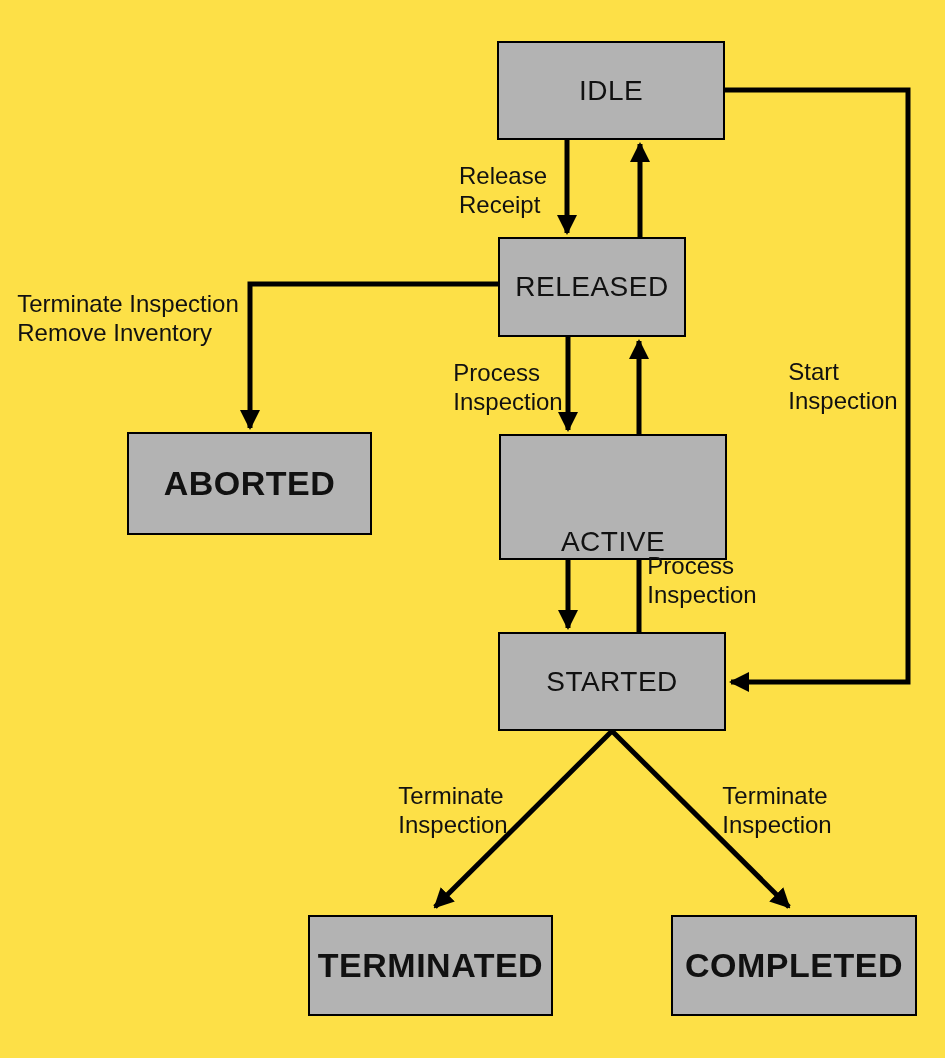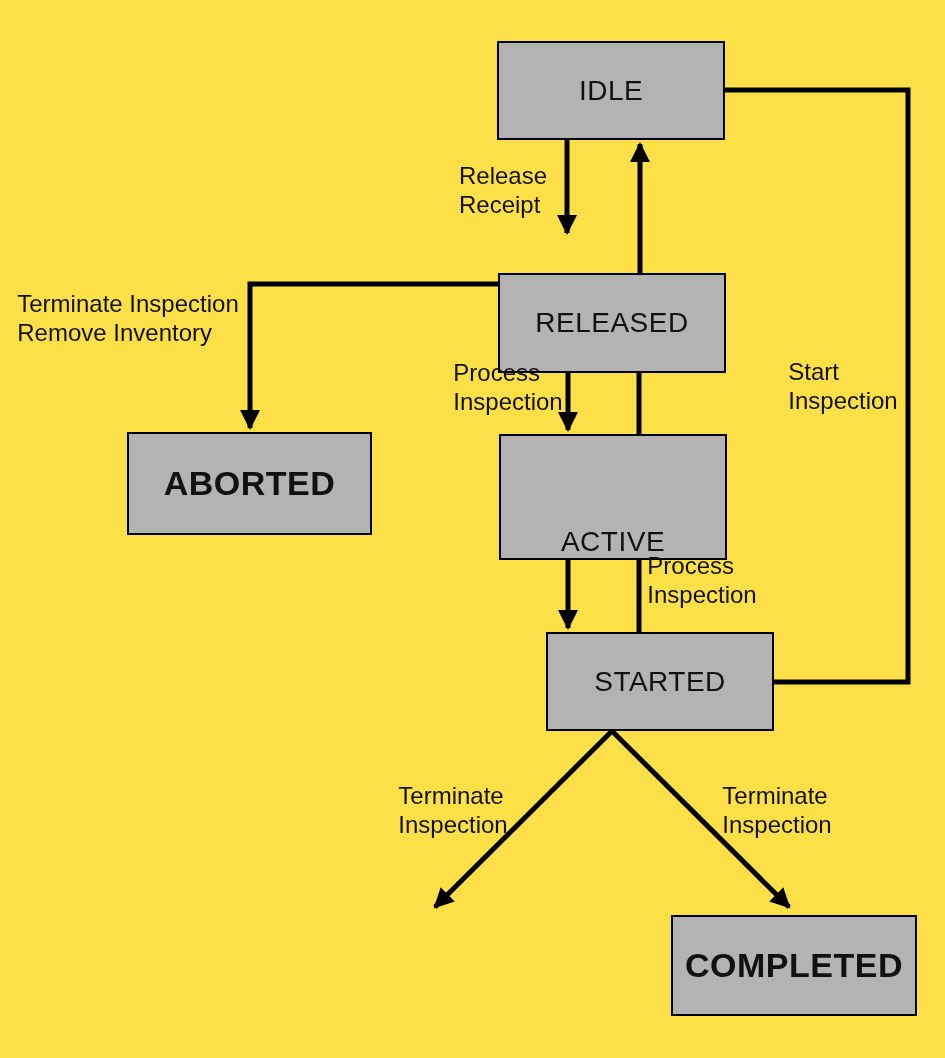--- a/index.html
+++ b/index.html
@@ -25,23 +25,23 @@
     box-sizing: border-box;
     display: flex;
     align-items: center;
     justify-content: center;
     font-size: 28px;
     letter-spacing: 0.5px;
     color: #111111;
   }
   .state.bold { font-weight: 700; font-size: 34px; }
   #state-idle       { left: 497px; top: 41px;  width: 228px; height: 99px;  }
-  #state-released   { left: 498px; top: 237px; width: 228px; height: 100px; margin-top: 36px; }
+  #state-released   { left: 498px; top: 237px; width: 188px; height: 100px; }
   #state-active     { left: 499px; top: 434px; width: 228px; height: 126px; align-items: flex-end; }
-  #state-started    { left: 498px; top: 632px; width: 228px; height: 99px; margin-left: 48px;  }
+  #state-started    { left: 498px; top: 632px; width: 228px; height: 99px;  }
   #state-aborted    { left: 127px; top: 432px; width: 245px; height: 103px; }
   #state-terminated { left: 308px; top: 915px; width: 245px; height: 101px; }
   #state-completed  { left: 671px; top: 915px; width: 246px; height: 101px; }
   .edge-label {
     position: absolute;
     z-index: 3;
     transform: translateX(-50%);
     font-size: 24px;
     line-height: 29px;
     color: #111111;
@@ -97,20 +97,23 @@
   </div>
   <div class="state" id="state-active">
     <span>ACTIVE</span>
   </div>
   <div class="state" id="state-started">
     <span>STARTED</span>
   </div>
   <div class="state bold" id="state-aborted">
     <span>ABORTED</span>
   </div>
+  <div class="state bold" id="state-terminated">
+    <span>TERMINATED</span>
+  </div>
   <div class="state bold" id="state-completed">
     <span>COMPLETED</span>
   </div>
 
   <div class="edge-label" id="lbl-release-receipt">
     <span>Release</span>
     <span>Receipt</span>
   </div>
   <div class="edge-label" id="lbl-process-top">
     <span>Process</span>

